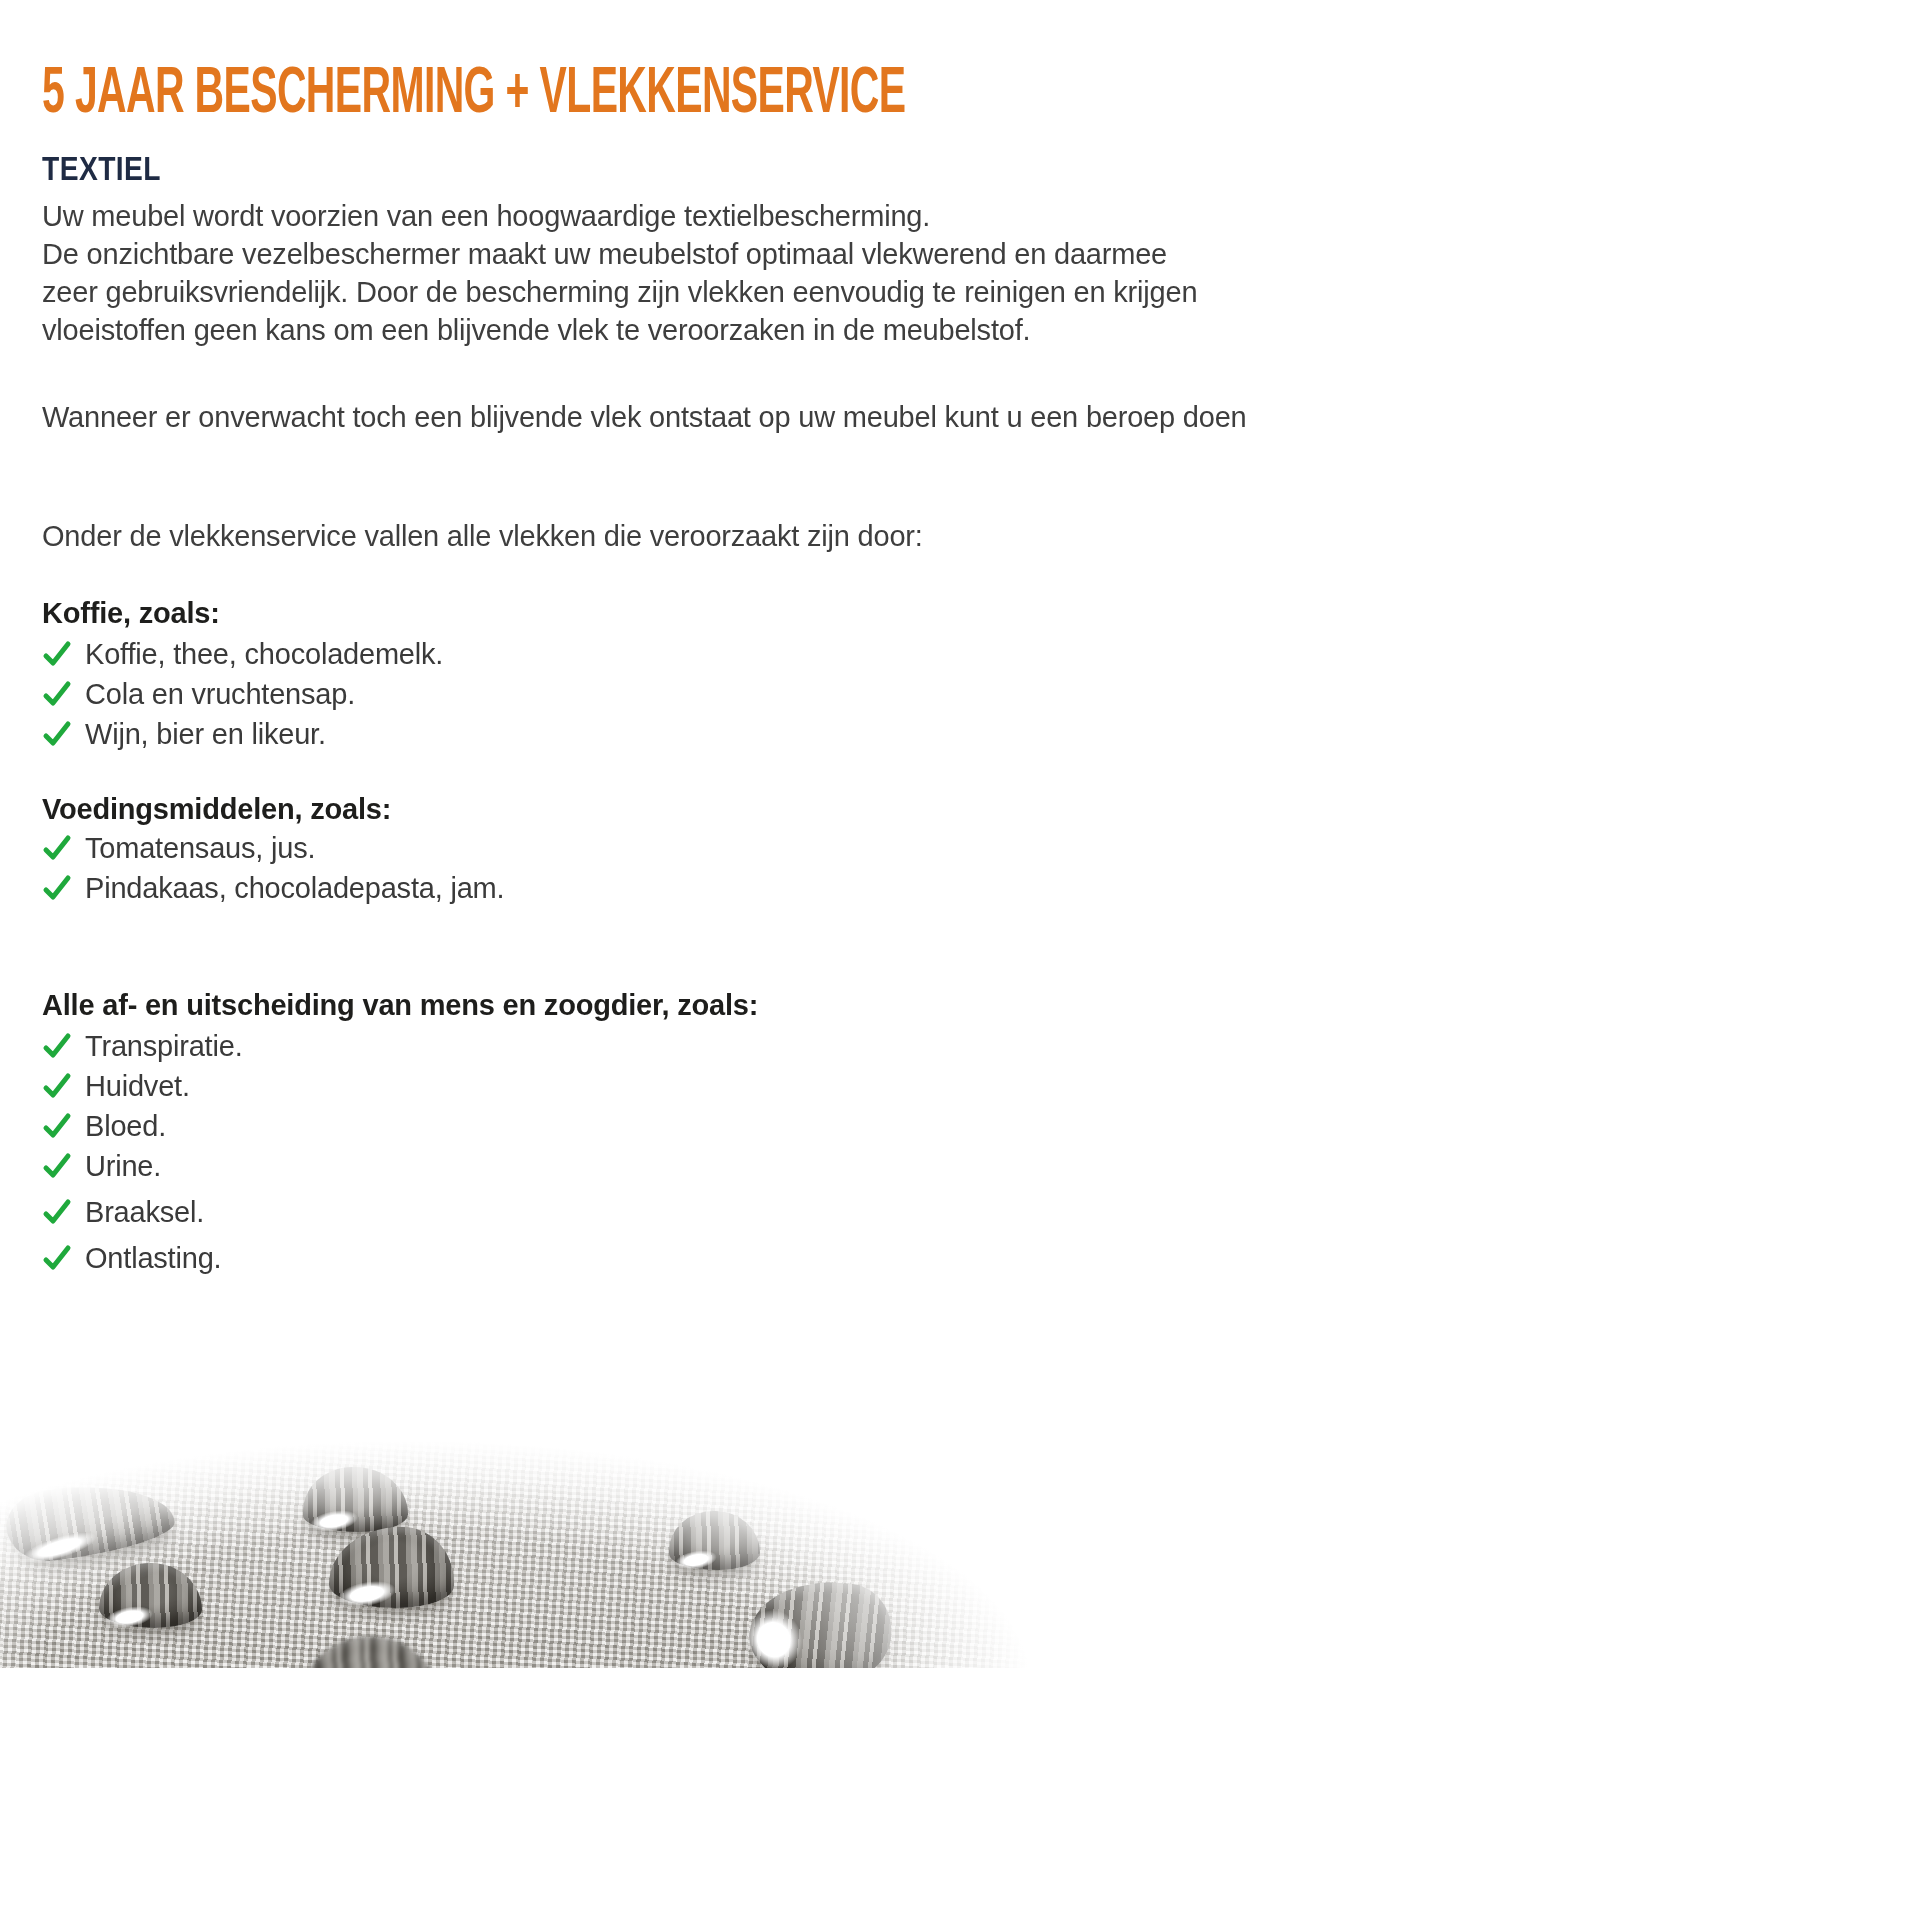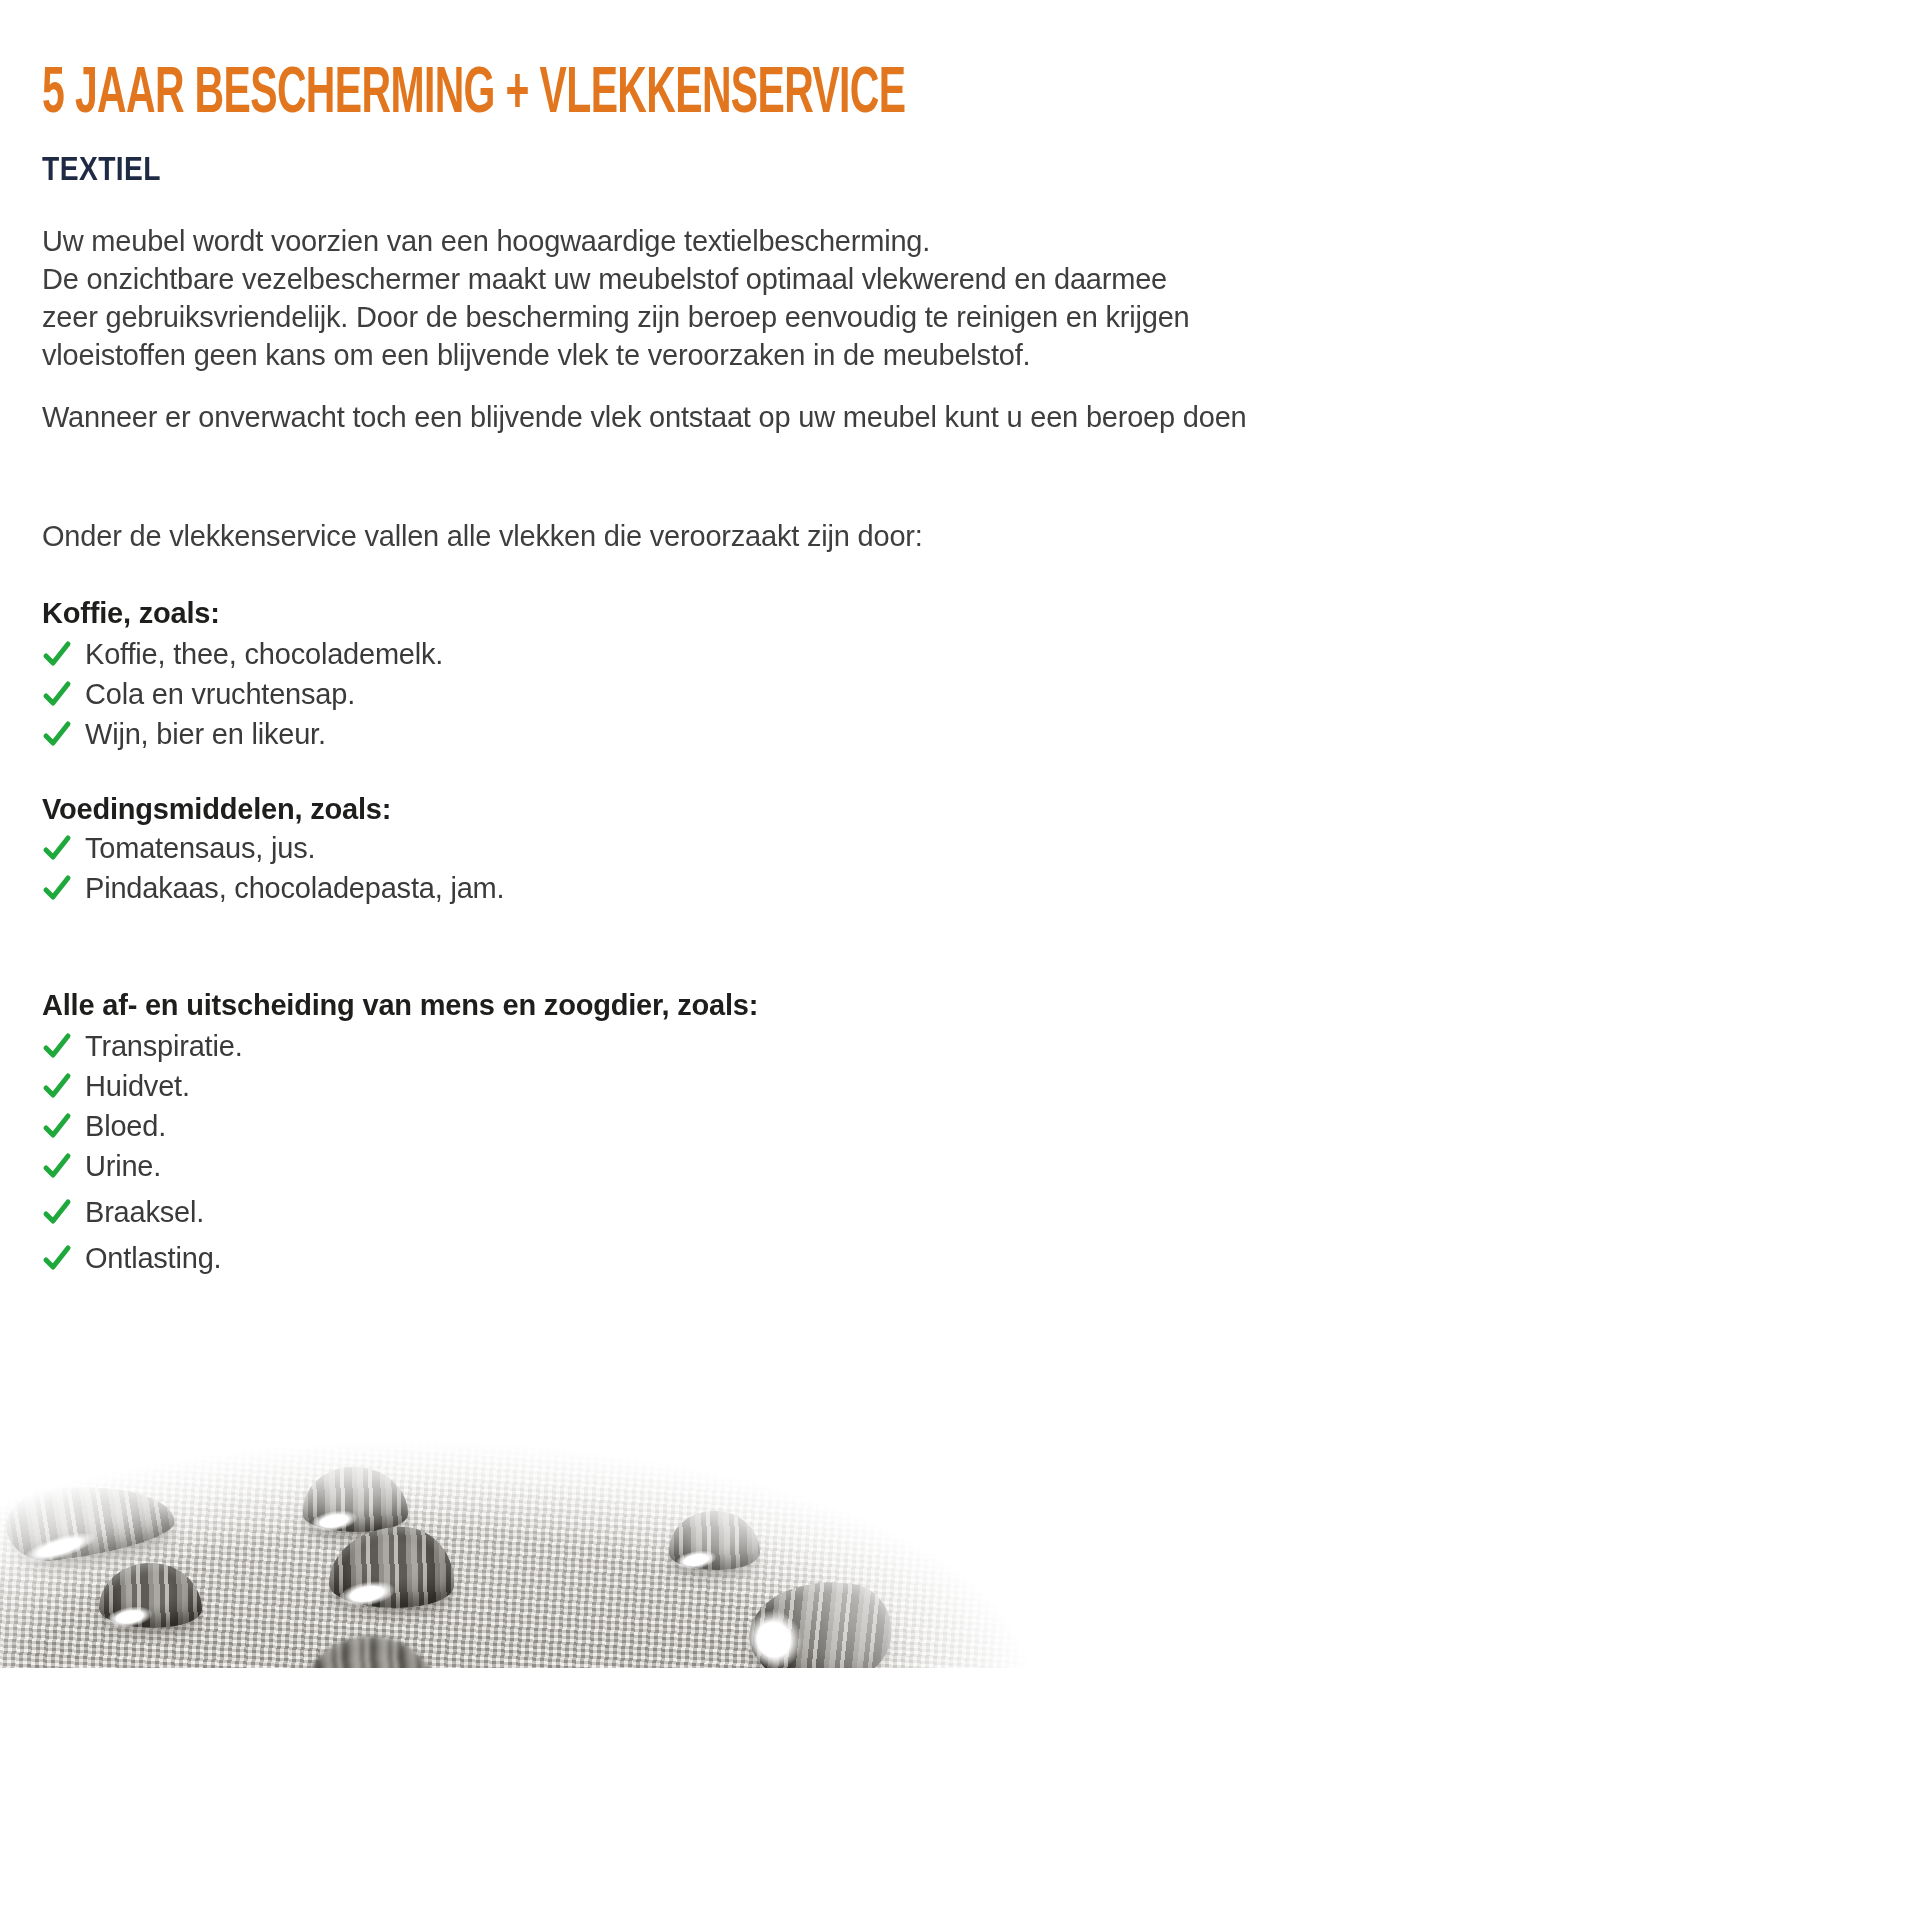--- a/index.html
+++ b/index.html
@@ -27,21 +27,21 @@
     font-size:34px;line-height:34px;font-weight:700;
     letter-spacing:0.5px;
     color:var(--heading,#1F2B44);
     transform:scaleX(0.83);transform-origin:0 0;
     white-space:nowrap;
   }
 
   
   .para{font-size:29px;line-height:38px;letter-spacing:-0.2px;}
   .para .line{white-space:nowrap;}
-  .p1{top:222px;}
+  .p1{top:197px;}
   .p2{top:398px;}
   .p3{top:517px;}
 
   .group-heading{
     font-size:29px;line-height:36px;font-weight:700;
     letter-spacing:-0.2px;color:#1E1E1C;white-space:nowrap;
   }
   .g1h{top:595px;} .g2h{top:791px;} .g3h{top:987px;}
   .g1i{top:634px;} .g2i{top:828px;} .g3i{top:1026px;}
 
@@ -133,21 +133,21 @@
 
 <div class="page">
 
   <h1 class="abs doc-title">5 JAAR BESCHERMING + VLEKKENSERVICE</h1>
 
   <h2 class="abs doc-subtitle">TEXTIEL</h2>
 
   <div class="abs para p1">
     <div class="line">Uw meubel wordt voorzien van een hoogwaardige textielbescherming.</div>
     <div class="line">De onzichtbare vezelbeschermer maakt uw meubelstof optimaal vlekwerend en daarmee</div>
-    <div class="line">zeer gebruiksvriendelijk. Door de bescherming zijn beroep eenvoudig te reinigen en krijgen</div>
+    <div class="line">zeer gebruiksvriendelijk. Door de bescherming zijn vlekken eenvoudig te reinigen en krijgen</div>
     <div class="line">vloeistoffen geen kans om een blijvende vlek te veroorzaken in de meubelstof.</div>
   </div>
 
   <div class="abs para p2">
     <div class="line">Wanneer er onverwacht toch een blijvende vlek ontstaat op uw meubel kunt u een beroep doen</div>
   </div>
 
   <div class="abs para p3">
     <div class="line">Onder de vlekkenservice vallen alle vlekken die veroorzaakt zijn door:</div>
   </div>

